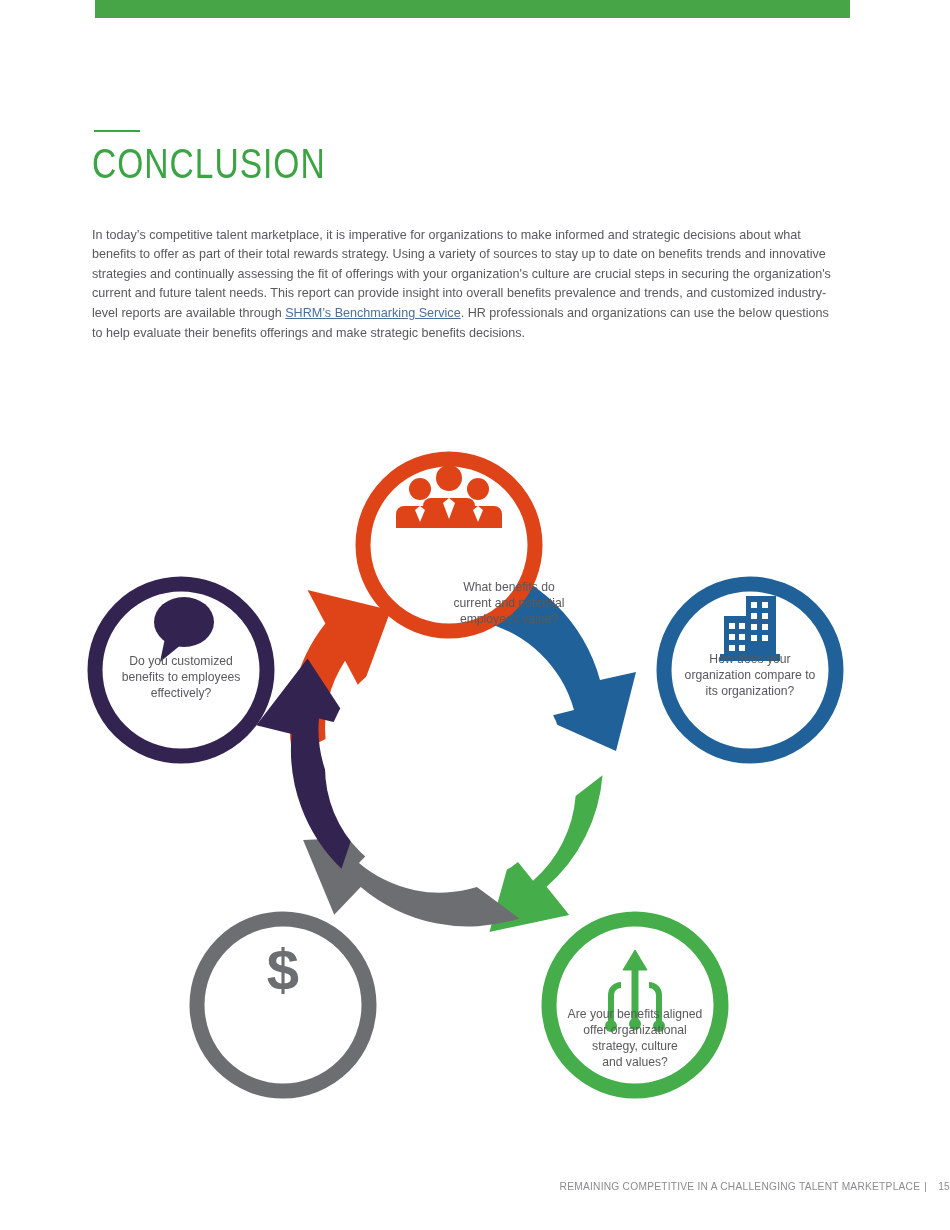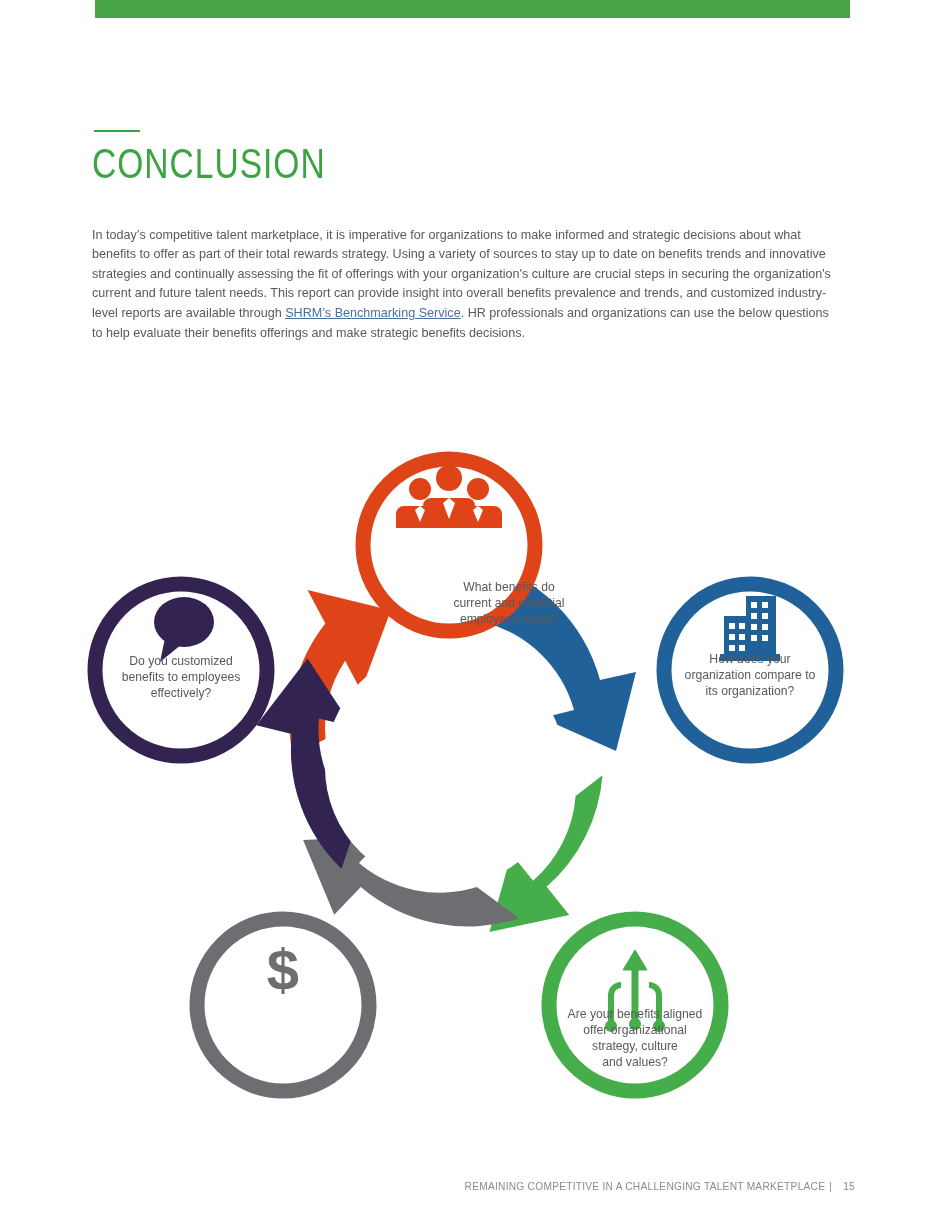--- a/index.html
+++ b/index.html
@@ -92,21 +92,20 @@
     color: #4c4d4f;
   }
 
   
   .footer {
     position: absolute;
     left: 0;
     top: 1181px;
     width: 950px;
     text-align: right;
-    padding-right: 95px;
     box-sizing: border-box;
     font-family: "Liberation Sans Narrow", "Liberation Sans", sans-serif;
     font-size: 10.2px;
     letter-spacing: 0.25px;
     color: #8b8c8e;
     white-space: nowrap;
   }
   .footer .sep { padding: 0 5px 0 4px; }
   .footer .pageno { padding-left: 6px; }
 </style>

